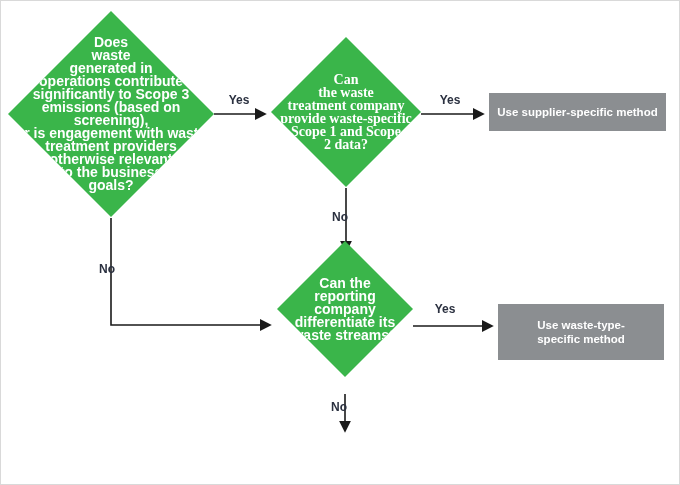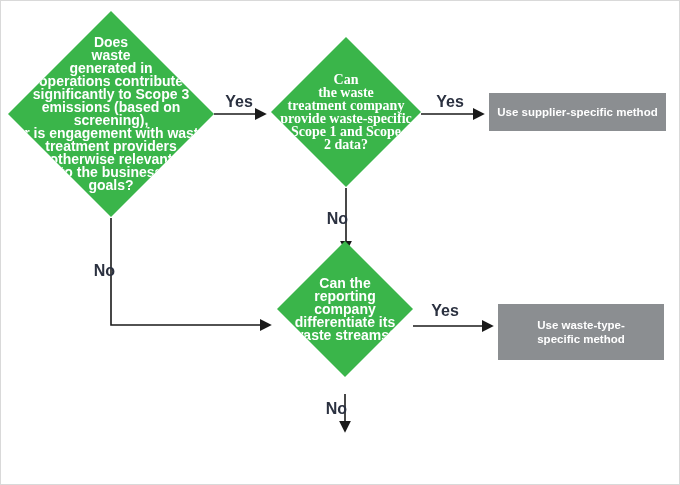--- a/index.html
+++ b/index.html
@@ -54,21 +54,21 @@
     font-size: 11.5px;
     line-height: 14px;
     text-align: center;
     white-space: pre-line;
   }
   .edge-label {
     position: absolute;
     width: 34px;
     color: #2b3140;
     font-weight: bold;
-    font-size: 16px;
+    font-size: 12px;
     text-align: center;
     z-index: 3;
   }
   #label-d1-d2  { left: 221px; top: 92px;  }
   #label-d2-b1  { left: 432px; top: 92px;  }
   #label-d2-d3  { left: 313px; top: 209px; text-align: right; }
   #label-d1-d3  { left: 80px;  top: 261px; text-align: right; }
   #label-d3-b2  { left: 427px; top: 301px; }
   #label-d3-b3  { left: 312px; top: 399px; text-align: right; }
 

